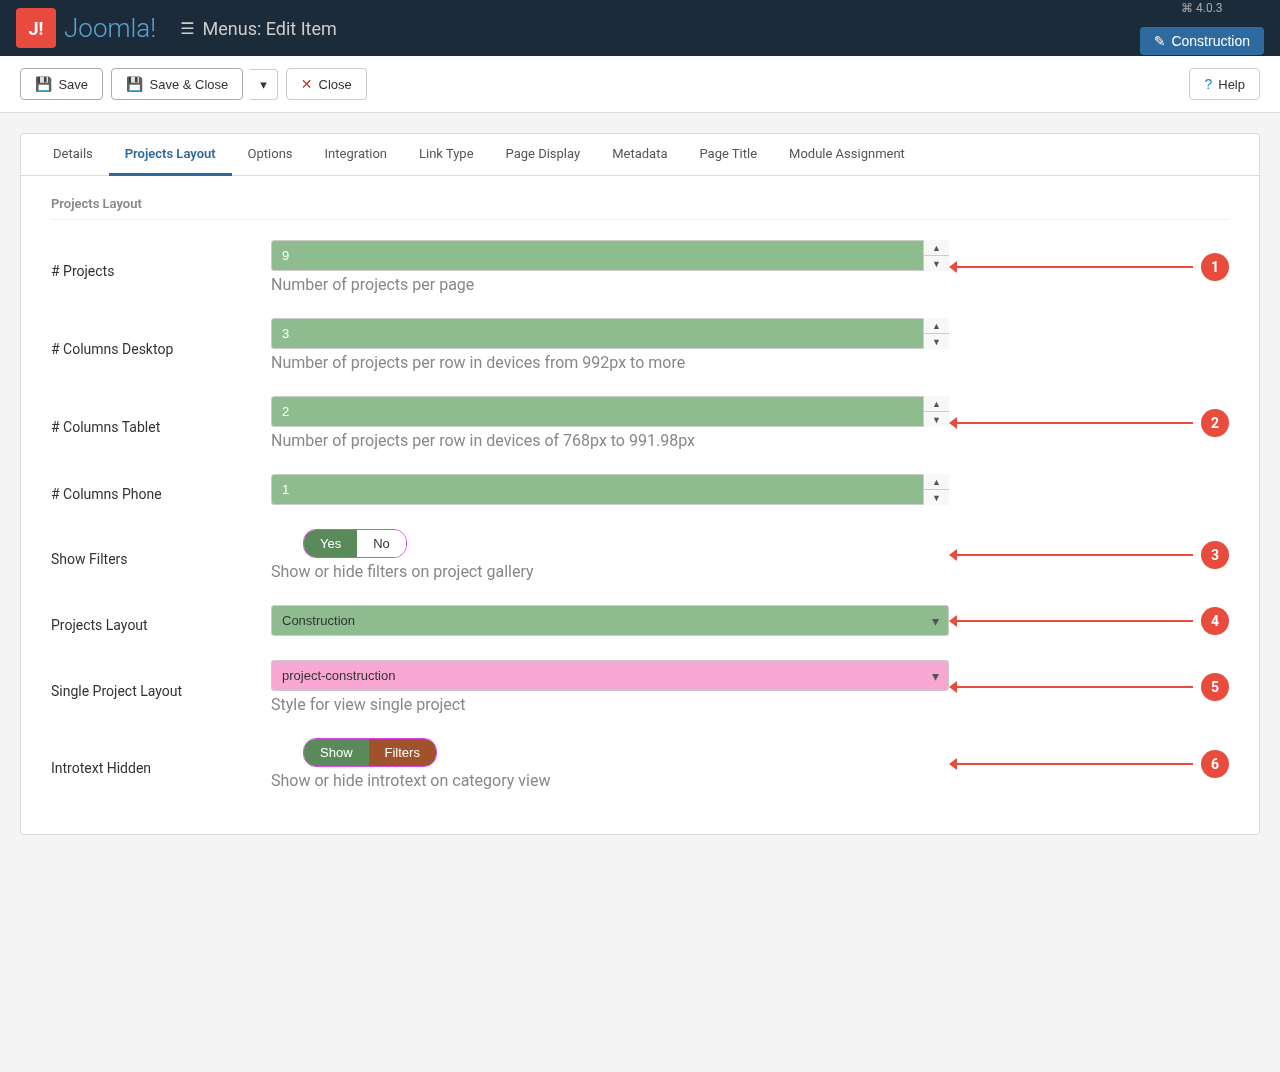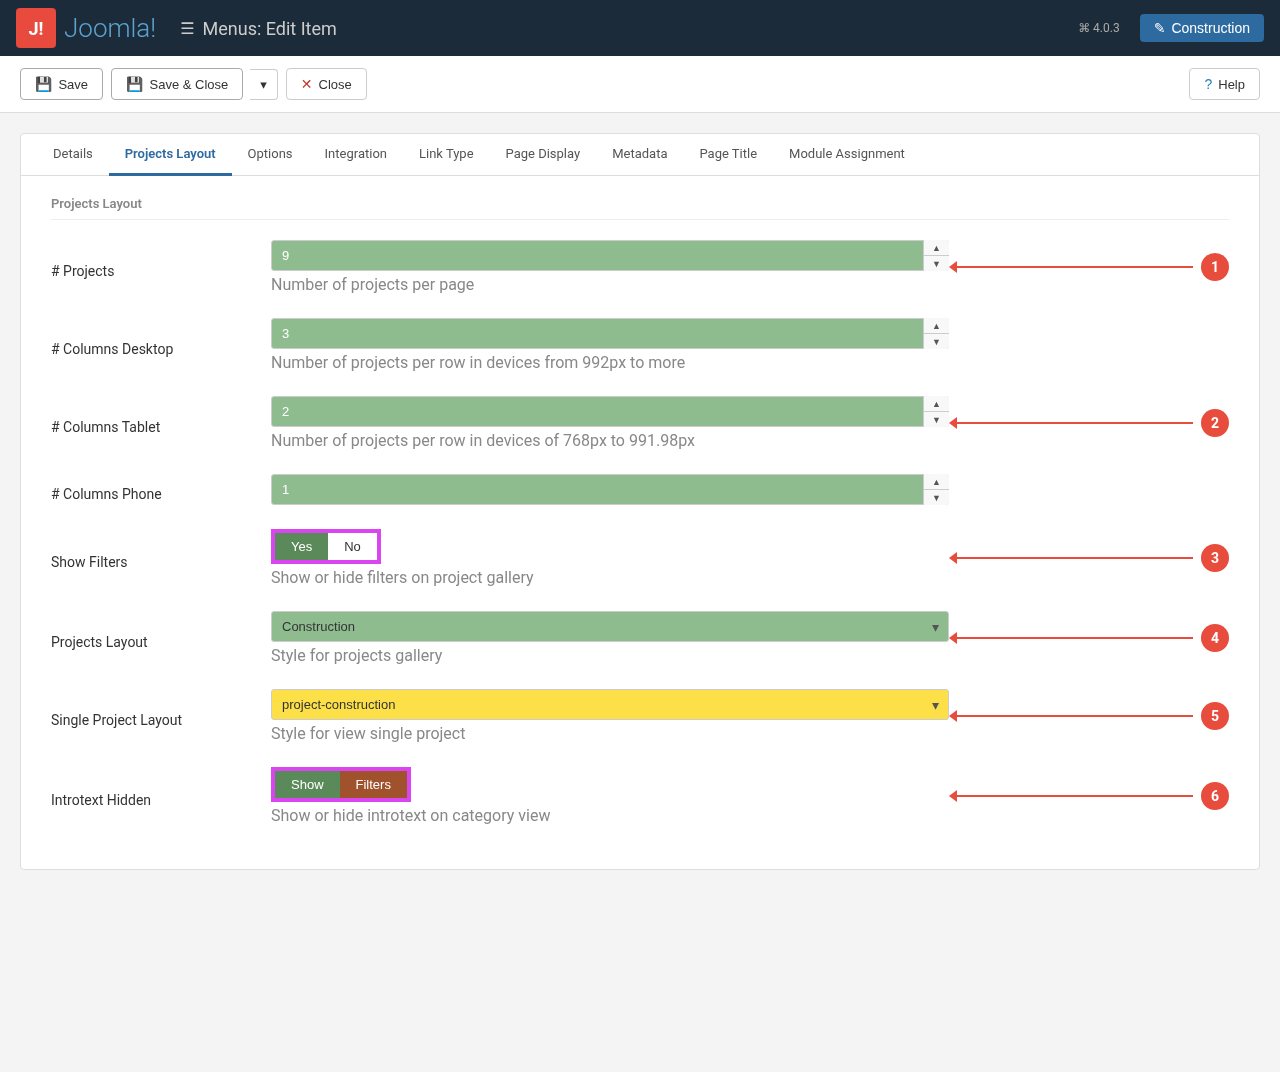--- a/index.html
+++ b/index.html
@@ -39,22 +39,23 @@
       font-size: 18px;
       color: #ccc;
       flex: 1;
     }
     .navbar-title .menu-icon {
       font-size: 16px;
     }
     .navbar-right {
       display: flex;
       align-items: center;
-      gap: 20px;
+      gap: 12px;
       margin-left: auto;
+      flex-direction: column;
     }
     .version-badge {
       color: #aaa;
       font-size: 12px;
     }
     .site-btn {
       background: #2d6a9f;
       border: none;
       color: #fff;
       padding: 6px 14px;
@@ -193,23 +194,24 @@
 
     
     .input-highlighted {
       background: #8fbc8f !important;
       color: #fff;
     }
 
     
     .toggle-group {
       display: inline-flex;
-      border: 4px solid #d946ef;
-      border-radius: 0;
+      border: 1px solid #d946ef;
+      border-radius: 13px;
       overflow: hidden;
+      margin-left: 32px;
     }
     .toggle-btn {
       padding: 6px 16px;
       border: none;
       cursor: pointer;
       font-size: 13px;
       background: #fff;
       color: #333;
     }
     .toggle-btn.active-yes {
@@ -463,38 +465,37 @@
         <div class="form-left">
           <span>Projects Layout</span>
         </div>
         <div class="form-center">
           <div class="select-wrapper">
             <select class="select-input" style="background:#8fbc8f;color:#333;">
               <option>Construction</option>
             </select>
             <span class="select-arrow">▾</span>
           </div>
-          <div class="field-hint">Style for projects gallery</div>
         </div>
         <div class="form-right">
           <div class="red-arrow">
             <div class="arrow-head"></div>
             <div class="arrow-line"></div>
           </div>
           <div class="circle-badge">4</div>
         </div>
       </div>
 
       <div class="form-row-with-annotation">
         <div class="form-left">
           <span>Single Project Layout</span>
         </div>
         <div class="form-center">
           <div class="select-wrapper">
-            <select class="select-input" style="background:#fde047;color:#333;">
+            <select class="select-input" style="background:#f9a8d4;color:#333;">
               <option>project-construction</option>
             </select>
             <span class="select-arrow">▾</span>
           </div>
           <div class="field-hint">Style for view single project</div>
         </div>
         <div class="form-right">
           <div class="red-arrow">
             <div class="arrow-head"></div>
             <div class="arrow-line"></div>

